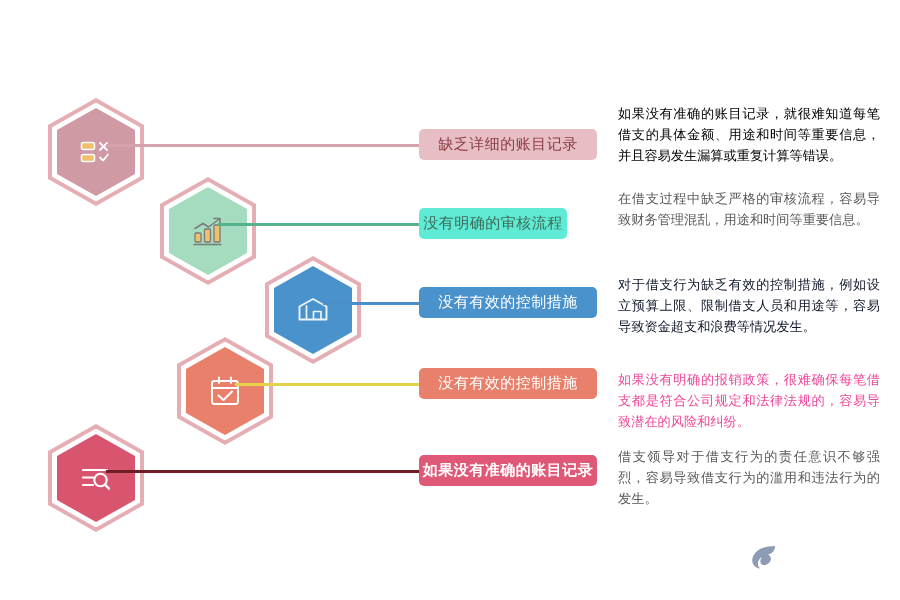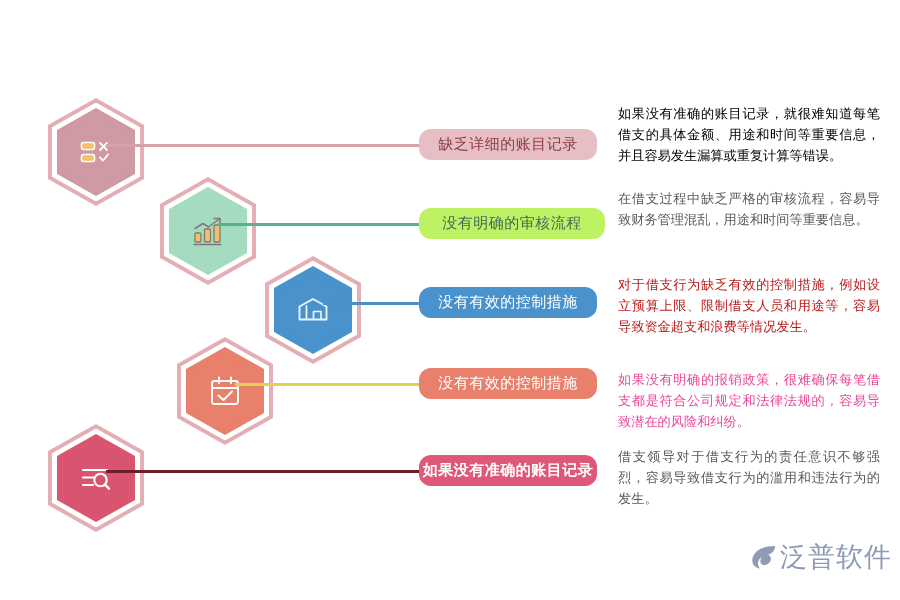--- a/index.html
+++ b/index.html
@@ -77,21 +77,21 @@
   
   .connector {
     position: absolute;
     height: 3px;
   }
 
   
   .pill {
     position: absolute;
     height: 31px;
-    border-radius: 12px;
+    border-radius: 5px;
     display: flex;
     align-items: center;
     justify-content: center;
     font-size: 15px;
     letter-spacing: 0.5px;
     white-space: nowrap;
   }
   .pill.bold { font-weight: bold; }
 
   
@@ -178,21 +178,21 @@
             <rect x="13.5" y="15" width="6" height="13" rx="1" fill="#f2bf6b" stroke="#7a7a7a" stroke-width="1.3"></rect>
             <rect x="23" y="11" width="6" height="17" rx="1" fill="#f2bf6b" stroke="#7a7a7a" stroke-width="1.3"></rect>
             <path d="M4 14.5 L12 9.5 L17.5 13 L28.5 5" stroke="#7a7a7a" stroke-width="1.5" fill="none" stroke-linecap="round" stroke-linejoin="round"></path>
             <path d="M23 4.5 L29 4.5 L29 10" stroke="#7a7a7a" stroke-width="1.5" fill="none" stroke-linecap="round" stroke-linejoin="round"></path>
             <line x1="3" y1="30.5" x2="30" y2="30.5" stroke="#7a7a7a" stroke-width="1.3" stroke-linecap="round"></line>
           </svg>
         </span>
       </div>
     </div>
     <div class="connector" id="line-2" style="left: 218px; top: 223px; width: 204px; background: rgb(85, 179, 140);"></div>
-    <div class="pill" id="pill-2" style="left: 419px; top: 208px; width: 186px; background: #bef264; color: rgb(63, 107, 86);">
+    <div class="pill" id="pill-2" style="left: 419px; top: 208px; width: 148px; background: #5eead4; color: rgb(63, 107, 86);">
       <span>没有明确的审核流程</span>
     </div>
     <div class="para" id="para-2" style="left: 618px; top: 188px; color: rgb(89, 89, 89);">在借支过程中缺乏严格的审核流程，容易导致财务管理混乱，用途和时间等重要信息。</div>
   </div>
 
   <div class="row">
     <div class="hex-wrap" style="left:265px; top:256px;">
       <div class="hex-outline" style="background: rgb(228, 174, 180);"></div>
       <div class="hex-gap"></div>
       <div class="hex-fill" id="hexfill-3" style="background: rgb(74, 146, 204);"></div>
@@ -203,21 +203,21 @@
             <path d="M10.5 26.5 L10.5 12.2" fill="none" stroke="#eaf4fb" stroke-width="1.7"></path>
             <path d="M17.5 26.5 L17.5 18.5 L25 18.5 L25 26.5" fill="none" stroke="#eaf4fb" stroke-width="1.7" stroke-linejoin="round"></path>
           </svg>
         </span>
       </div>
     </div>
     <div class="connector" id="line-3" style="left: 323px; top: 302px; width: 99px; background: rgb(74, 143, 199);"></div>
     <div class="pill" id="pill-3" style="left: 419px; top: 287px; width: 178px; background: rgb(74, 146, 204); color: rgb(255, 255, 255);">
       <span>没有有效的控制措施</span>
     </div>
-    <div class="para" id="para-3" style="left: 618px; top: 274px; color: #b91c1c;">对于借支行为缺乏有效的控制措施，例如设立预算上限、限制借支人员和用途等，容易导致资金超支和浪费等情况发生。</div>
+    <div class="para" id="para-3" style="left: 618px; top: 274px; color: #0f172a;">对于借支行为缺乏有效的控制措施，例如设立预算上限、限制借支人员和用途等，容易导致资金超支和浪费等情况发生。</div>
   </div>
 
   <div class="row">
     <div class="hex-wrap" style="left:177px; top:337px;">
       <div class="hex-outline" style="background: rgb(228, 174, 180);"></div>
       <div class="hex-gap"></div>
       <div class="hex-fill" id="hexfill-4" style="background: rgb(232, 128, 107);"></div>
       <div class="hex-core" id="hexcore-4" style="background: rgb(232, 128, 107);">
         <span class="hex-icon">
           <svg viewBox="0 0 34 34" width="34" height="34" aria-hidden="true">
@@ -261,17 +261,16 @@
     <div class="para" id="para-5" style="left: 618px; top: 446px; color: rgb(89, 89, 89);">借支领导对于借支行为的责任意识不够强烈，容易导致借支行为的滥用和违法行为的发生。</div>
   </div>
 
   <div id="watermark">
     <div class="wm-row">
       <span class="wm-mark">
         <svg viewBox="0 0 30 30" width="30" height="30" aria-hidden="true">
           <path d="M27 4 C17 4 9 7 5.5 13.5 C2.5 19 5 26 12 26.5 C8.5 23 9.5 17.5 14 15 C10.5 19.5 13 24 17.5 23 C22.5 21.8 25.5 15.5 20 12.5 C24 12 27 8.5 27 4 Z" fill="#8e9bb5"></path>
         </svg>
       </span>
-      <span class="wm-text">泛普软件</span>
     </div>
   </div>
 
 </div>
 
 </body></html>

